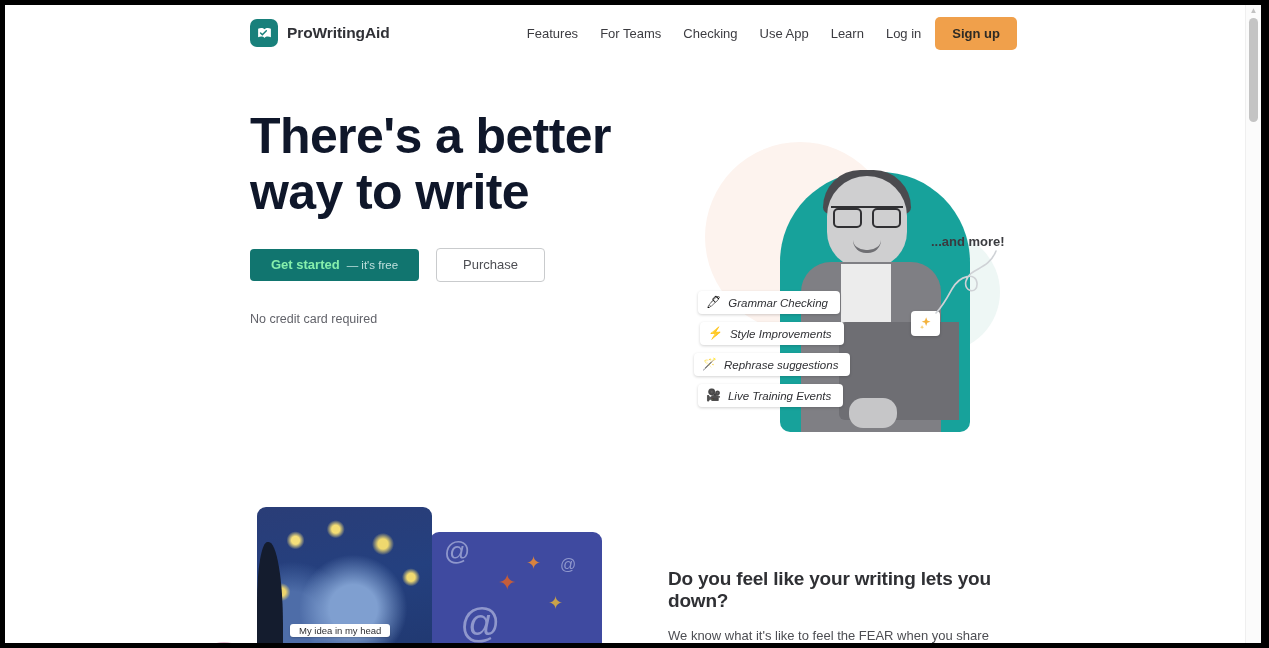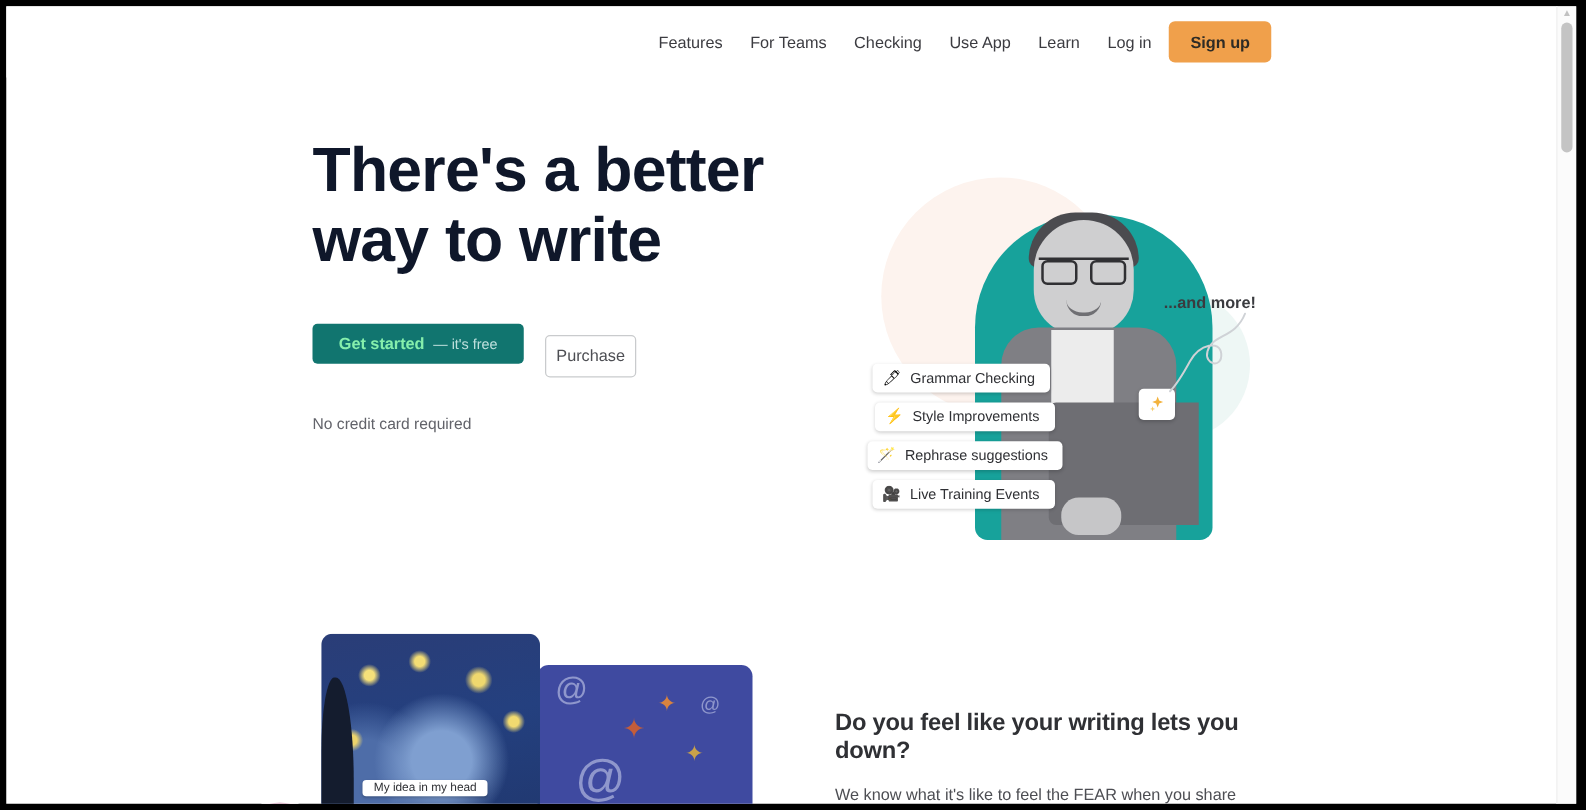--- a/index.html
+++ b/index.html
@@ -184,27 +184,26 @@
   }
   #get-started-note {
     color: #bfe0dd;
     font-size: 11.5px;
     line-height: 32px;
   }
   #purchase-button {
     border: 1px solid #c9cbcd;
     border-radius: 4px;
     height: 32px;
-    padding: 0 8px;
+    padding: 0 26px;
     color: #4d4e53;
     font-size: 13px;
     line-height: 32px;
     background: #ffffff;
     cursor: pointer;
-    margin-top: 20px;
   }
   #no-credit-note {
     margin-top: 30px;
     font-size: 12.5px;
     color: #62636a;
   }
 
   
   #hero-art {
     position: absolute;
@@ -341,20 +340,21 @@
     padding: 5px 12px 5px 8px;
     white-space: nowrap;
   }
   .feature-chip .chip-icon {
     font-size: 12px;
     line-height: 13px;
   }
   .feature-chip .chip-label {
     font-size: 11.5px;
     color: #2f3034;
+    font-style: italic;
   }
   #chip-0 { left: 33px;  top: 179px; }
   #chip-1 { left: 35px;  top: 210px; }
   #chip-2 { left: 29px;  top: 241px; }
   #chip-3 { left: 33px;  top: 272px; }
 
   #sparkle-badge {
     position: absolute;
     left: 246px;
     top: 199px;
@@ -487,20 +487,29 @@
 </head>
 <body>
 
 <div id="browser-frame">
   <div id="viewport">
 
     <div id="page">
 
       <div id="site-header">
 
+        <div id="logo-block">
+          <div id="logo-mark">
+            <svg width="17" height="17" viewBox="0 0 24 24" aria-hidden="true">
+              <path d="M3 5.2c3.6-1.6 7-1.3 9 .9 2-2.2 5.4-2.5 9-.9v12.1c-3.6-1.6-7-1.3-9 .9-2-2.2-5.4-2.5-9-.9V5.2z" fill="#ffffff"></path>
+              <path d="M6.4 11.3l2.6 2.6 5.6-5.8" stroke="#18807b" stroke-width="2.1" fill="none" stroke-linecap="round" stroke-linejoin="round"></path>
+            </svg>
+          </div>
+          <span id="logo-text">ProWritingAid</span>
+        </div>
 
         <nav id="main-nav">
           <span class="nav-link">Features</span>
           <span class="nav-link">For Teams</span>
           <span class="nav-link">Checking</span>
           <span class="nav-link">Use App</span>
           <span class="nav-link">Learn</span>
           <span class="nav-link">Log in</span>
           <span id="signup-button">Sign up</span>
         </nav>

